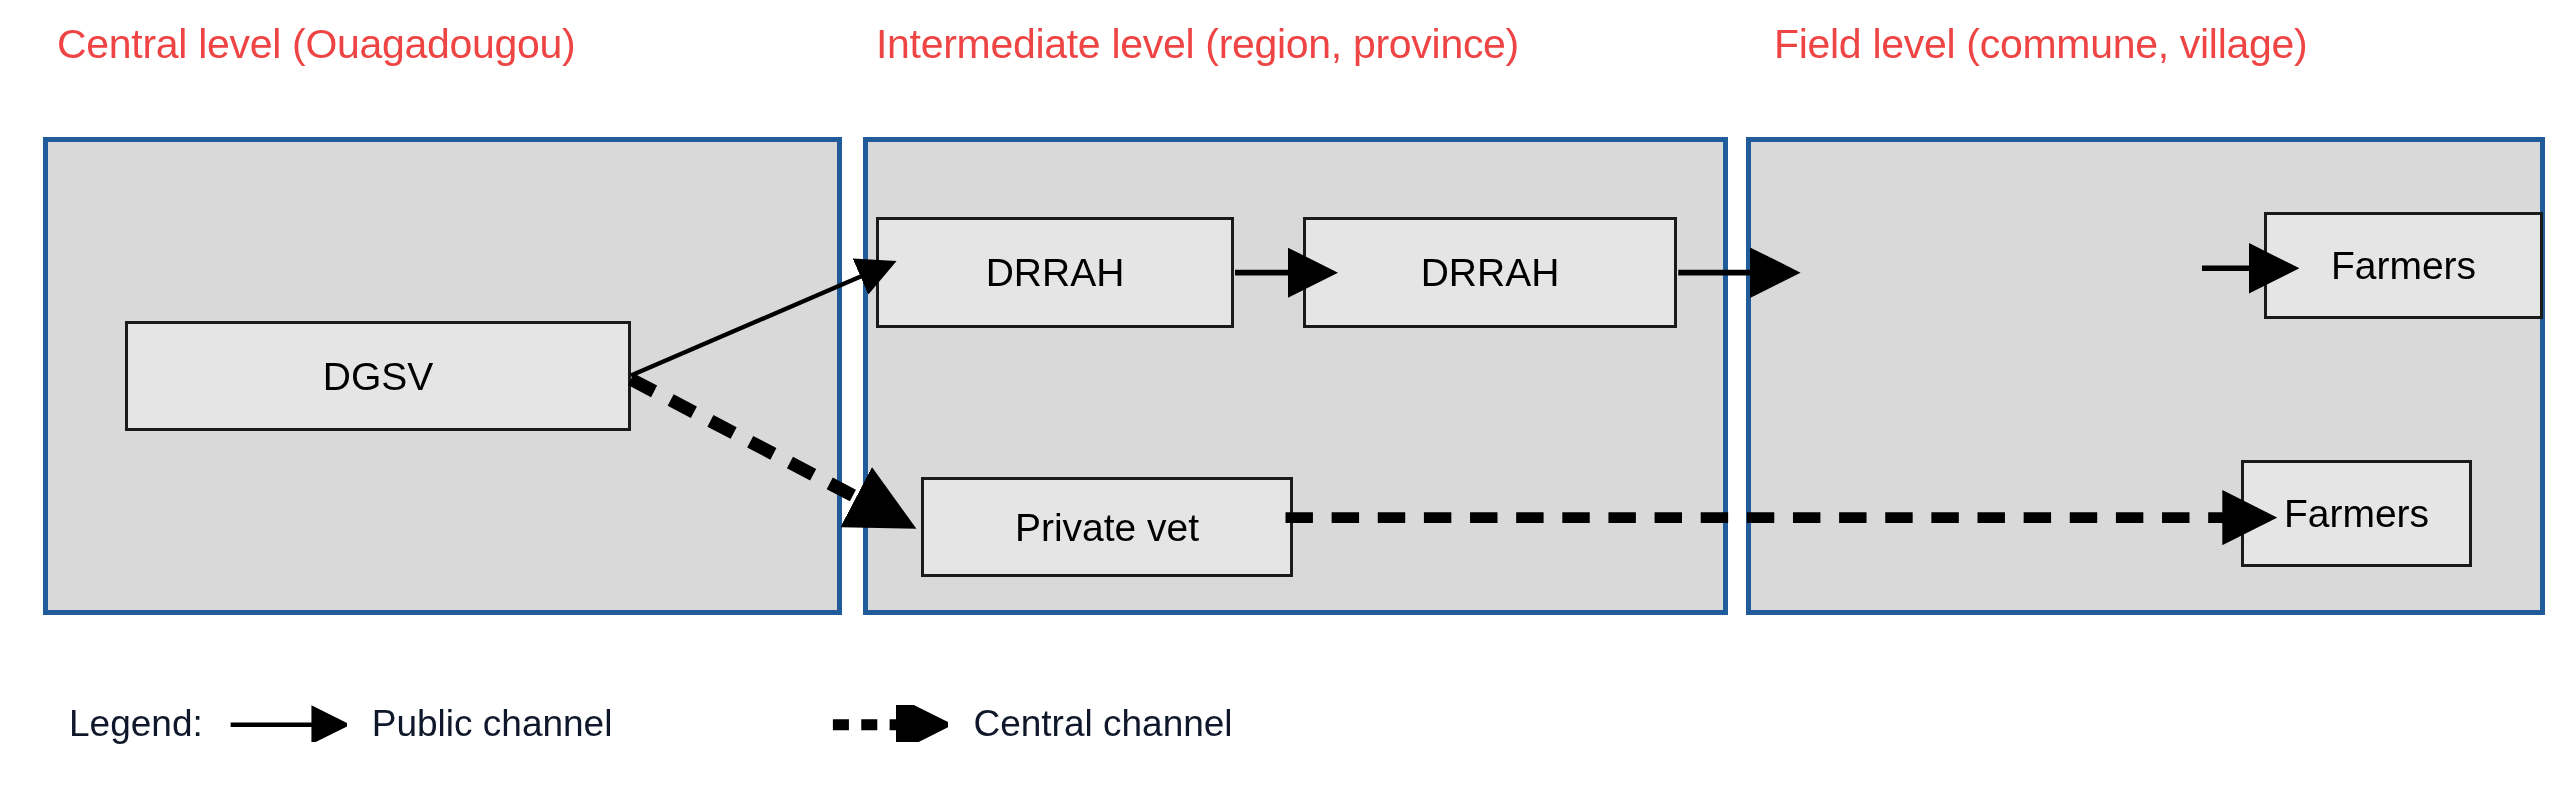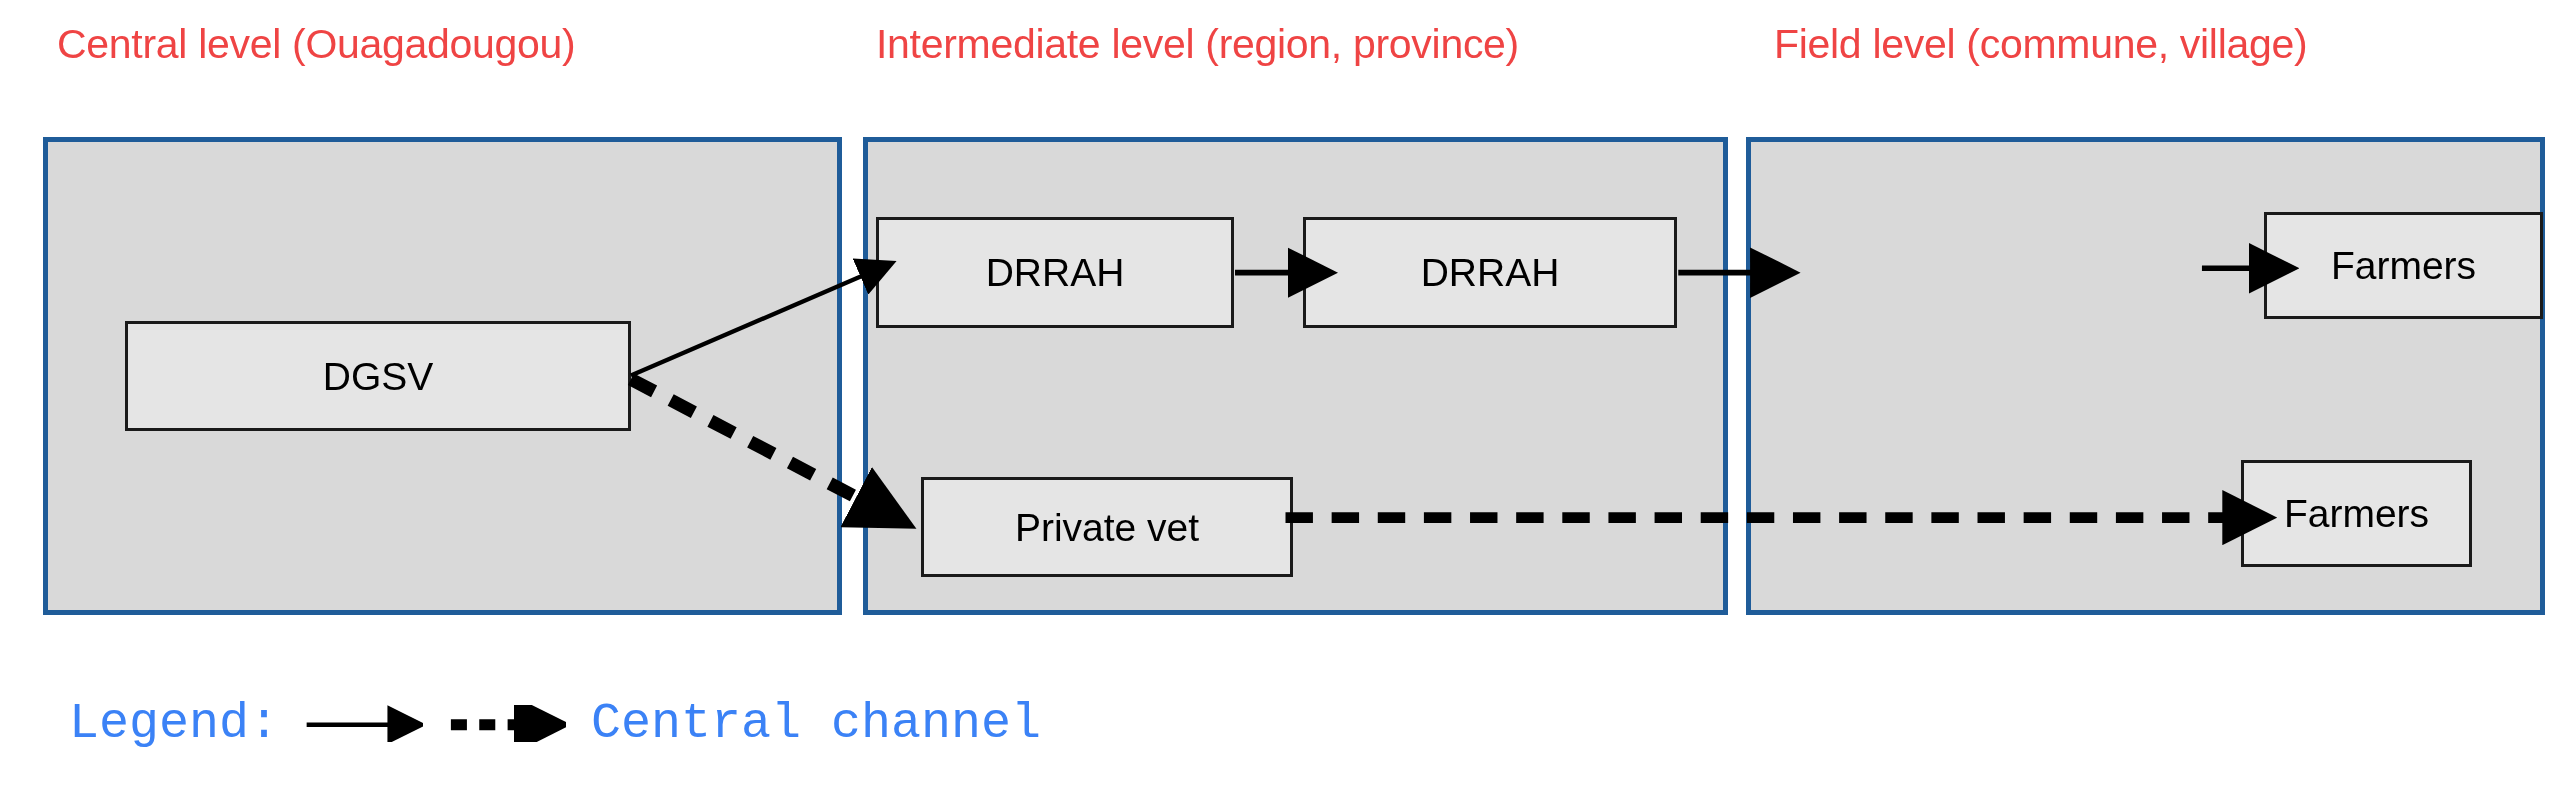--- a/index.html
+++ b/index.html
@@ -82,24 +82,24 @@
   #legend {
     position: absolute;
     left: 69px;
     top: 689px;
     height: 69px;
     display: flex;
     align-items: center;
     z-index: 8;
   }
   .legend-text {
-    font-family: Liberation Mono, monospace;
-    font-size: 50px;
+    font-family: Liberation Sans, sans-serif;
+    font-size: 37px;
     line-height: 1;
-    color: #3b82f6;
+    color: #0f172a;
     white-space: nowrap;
   }
   #legend-label { margin-right: 26px; }
   .legend-swatch {
     width: 118px;
     height: 37px;
     margin-right: 25px;
   }
   #legend-public-label { margin-right: 218px; }
 </style>
@@ -153,20 +153,21 @@
       <svg width="118" height="37" viewBox="0 0 190 60">
         <defs>
           <marker id="lg-solid-head" markerWidth="9" markerHeight="9" refX="1" refY="4.5" orient="auto" markerUnits="strokeWidth">
             <path d="M0,0 L9,4.5 L0,9 z" fill="#000000"></path>
           </marker>
         </defs>
         <line x1="2" y1="32" x2="140" y2="32" stroke="#000000" stroke-width="7" marker-end="url(#lg-solid-head)"></line>
       </svg>
     </span>
 
+    <span class="legend-text" id="legend-public-label">Public channel</span>
 
     <span class="legend-swatch">
       <svg width="118" height="37" viewBox="0 0 190 60">
         <defs>
           <marker id="lg-dashed-head" markerWidth="5.2" markerHeight="5.2" refX="0.8" refY="2.6" orient="auto" markerUnits="strokeWidth">
             <path d="M0,0 L5.2,2.6 L0,5.2 z" fill="#000000"></path>
           </marker>
         </defs>
         <line x1="4" y1="32" x2="120" y2="32" stroke="#000000" stroke-width="18" stroke-dasharray="26 20" marker-end="url(#lg-dashed-head)"></line>
       </svg>

